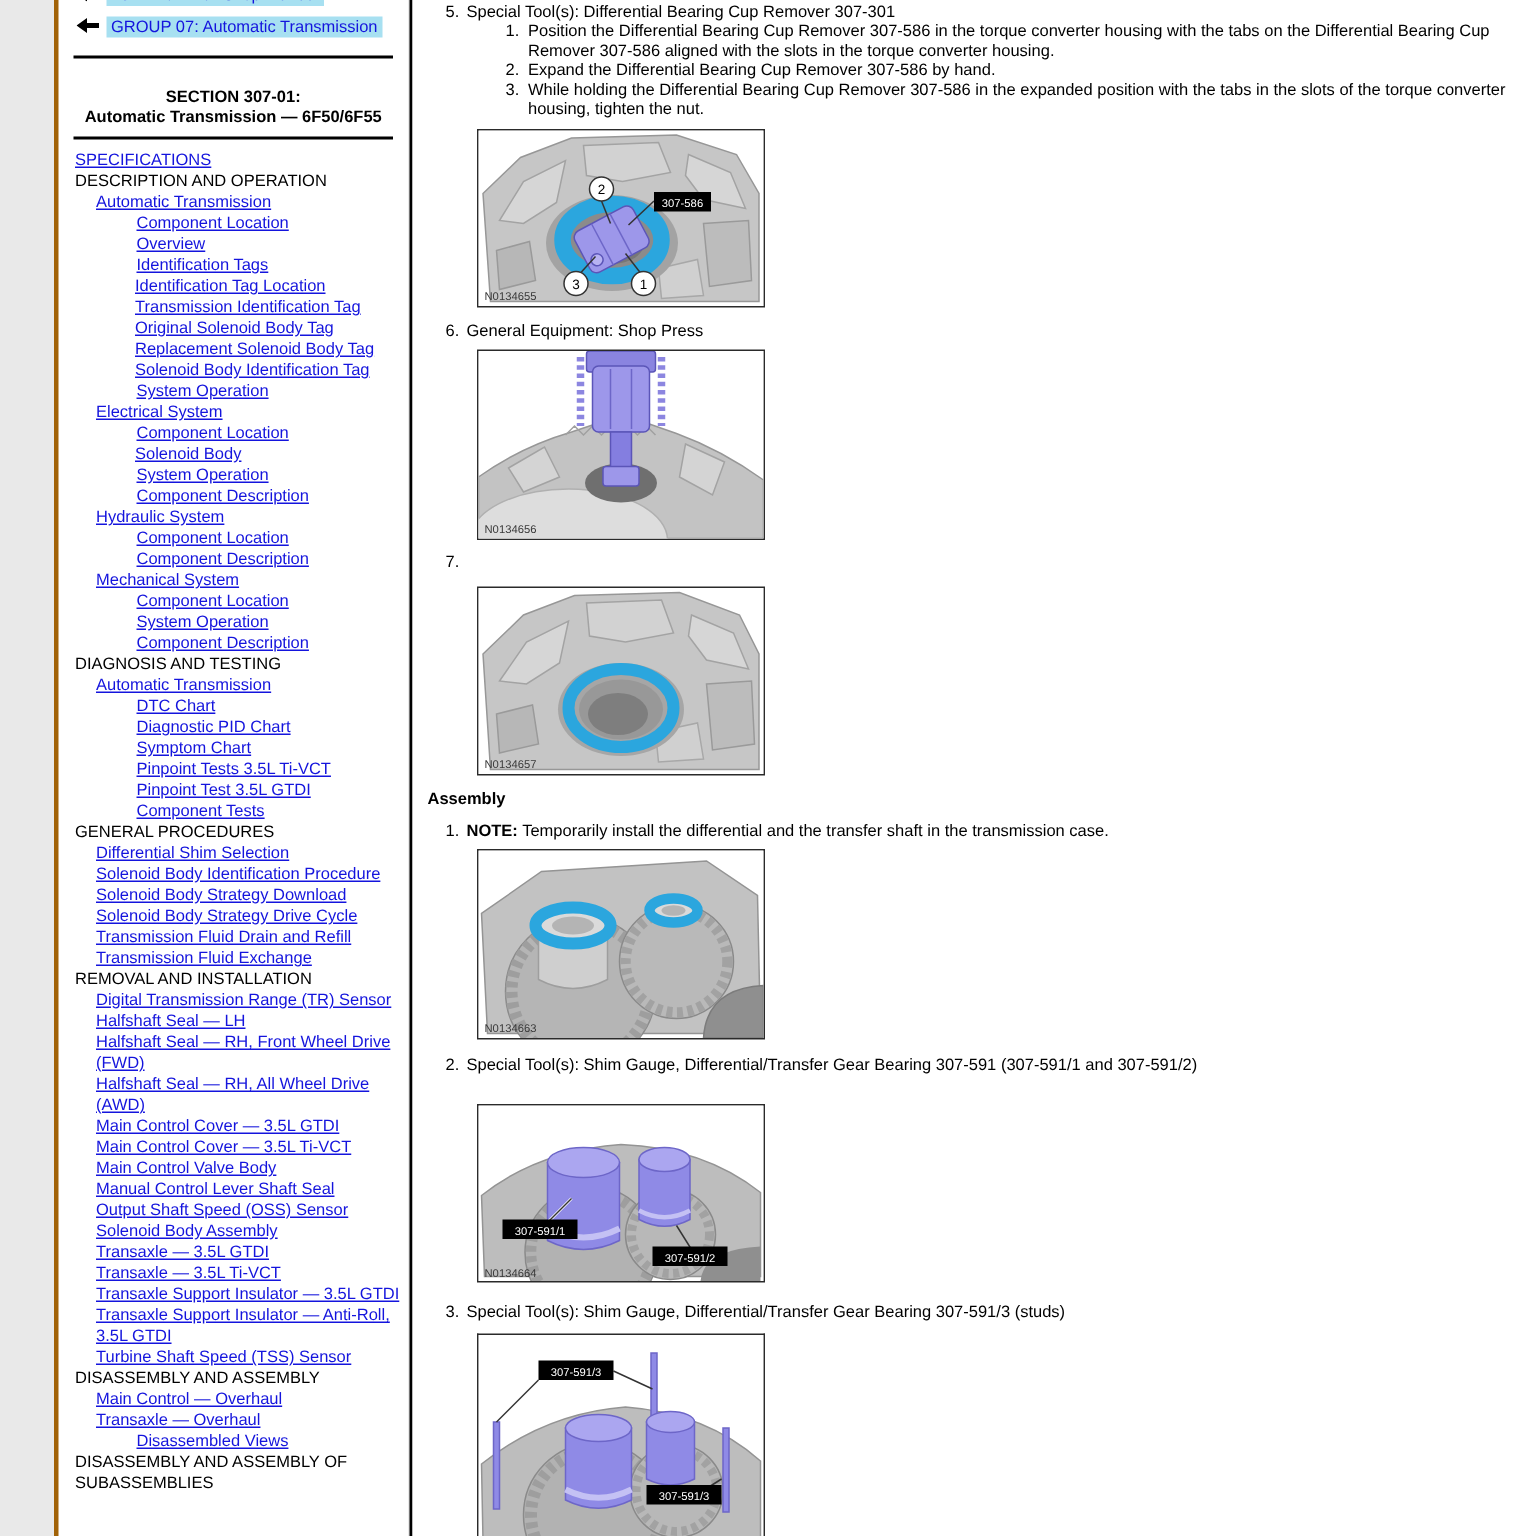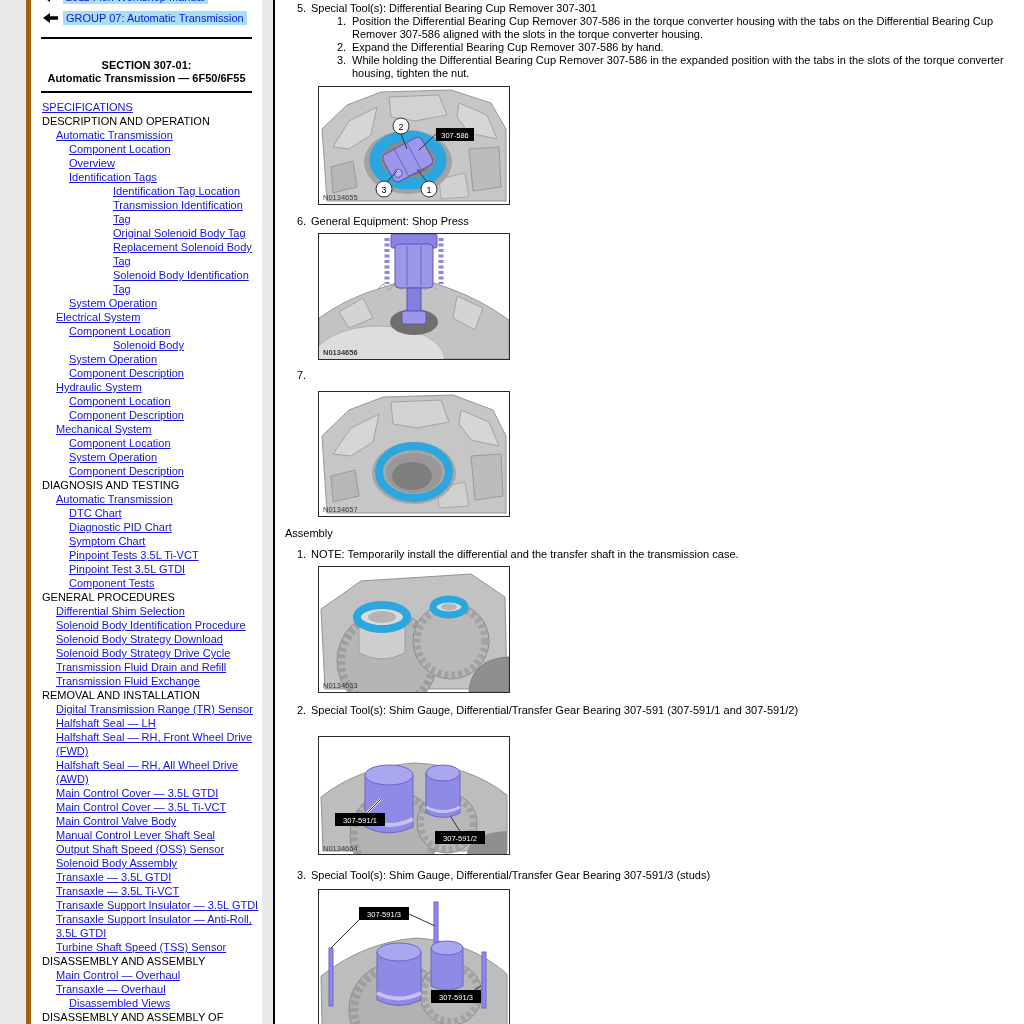--- a/index.html
+++ b/index.html
@@ -4,61 +4,61 @@
 <style>
   :root{ --link:#1414dd; --hl:#a7e0f1; }
   *{box-sizing:border-box;}
   html,body{margin:0;padding:0;}
   body{
     width:1024px;height:1024px;position:relative;overflow:hidden;
     background:#e9e9e9;font-family:"Liberation Sans",sans-serif;color:#000;
   }
   
   .sidebar{
-    position:absolute;left:26px;top:0;width:236px;height:1024px;
-    background:#fff;border-left:5px solid #a16207;overflow:hidden;
+    position:absolute;left:36px;top:0;width:236px;height:1024px;
+    background:#fff;border-left:3px solid #a16207;overflow:hidden;
   }
   .nav-row{display:flex;align-items:center;height:15px;margin-left:12px;white-space:nowrap;}
   .nav-row.clipped{margin-top:-11px;}
   .nav-row.current{margin-top:6px;}
   .nav-arrow{flex:0 0 15px;margin-right:5px;display:inline-block;}
   .nav-label{background:var(--hl);color:var(--link);font-size:11px;padding:1px 3px;cursor:pointer;}
   .toc-rule{height:2px;background:#000;margin:12px 10px 0 10px;}
   .sec-title{margin-top:20px;text-align:center;font-weight:bold;font-size:11px;line-height:13px;padding:0 8px;}
   .toc-rule.second{margin-top:6px;}
   .toc-list{margin-top:7px;}
   .toc-item{font-size:11px;line-height:14px;}
   .toc-item .lnk{color:var(--link);text-decoration:underline;cursor:pointer;}
   .toc-item.hdr{color:#000;}
   .lvl0{padding-left:11px;padding-right:6px;}
   .lvl1{padding-left:25px;padding-right:0;}
-  .lvl2{padding-left:38px;padding-right:6px;}
-  .lvl3{padding-left:82px;padding-right:6px;}
+  .lvl2{padding-left:52px;padding-right:6px;}
+  .lvl3{padding-left:51px;padding-right:6px;}
   
   .v-divider{position:absolute;left:273px;top:0;width:2px;height:1024px;background:#000;}
   
   .content{
     position:absolute;left:275px;top:0;width:749px;height:1024px;
     background:#fff;overflow:hidden;font-size:11px;line-height:13px;
   }
   .step{display:flex;margin-left:22px;margin-right:8px;}
   .step .num{flex:0 0 14px;text-align:left;}
   .step .txt{flex:1;}
   .substep{display:flex;margin-left:62px;margin-right:8px;margin-top:0;}
   .substep .num{flex:0 0 15px;}
   .substep .txt{flex:1;}
   .step5{margin-top:2px;}
-  .assembly-h{margin:10px 0 0 10px;font-weight:normal;}
-  b{font-weight:normal;}
+  .assembly-h{margin:10px 0 0 10px;font-weight:bold;}
+  b{font-weight:bold;}
   .fig{
     margin-left:43px;border:1px solid #2a2a2a;width:192px;background:#fff;
   }
   .fig svg{display:block;}
   .fig1{margin-top:6px;}
-  .fig2{margin-top:5px;font-weight:bold;}
+  .fig2{margin-top:5px;}
   .fig3{margin-top:9px;}
   .fig4{margin-top:5px;}
   .fig5{margin-top:19px;}
   .fig6{margin-top:7px;height:146px;overflow:hidden;border-bottom:none;}
   .mt10{margin-top:10px;} .mt9{margin-top:9px;} .mt11{margin-top:11px;}
   .mt8{margin-top:8px;} .mt14{margin-top:14px;}
   .figid{font-size:7.5px;fill:#3a3a3a;}
   .callout-t{font-size:9px;fill:#000;}
   .lbl-t{font-size:7.5px;fill:#fff;}
 </style>

